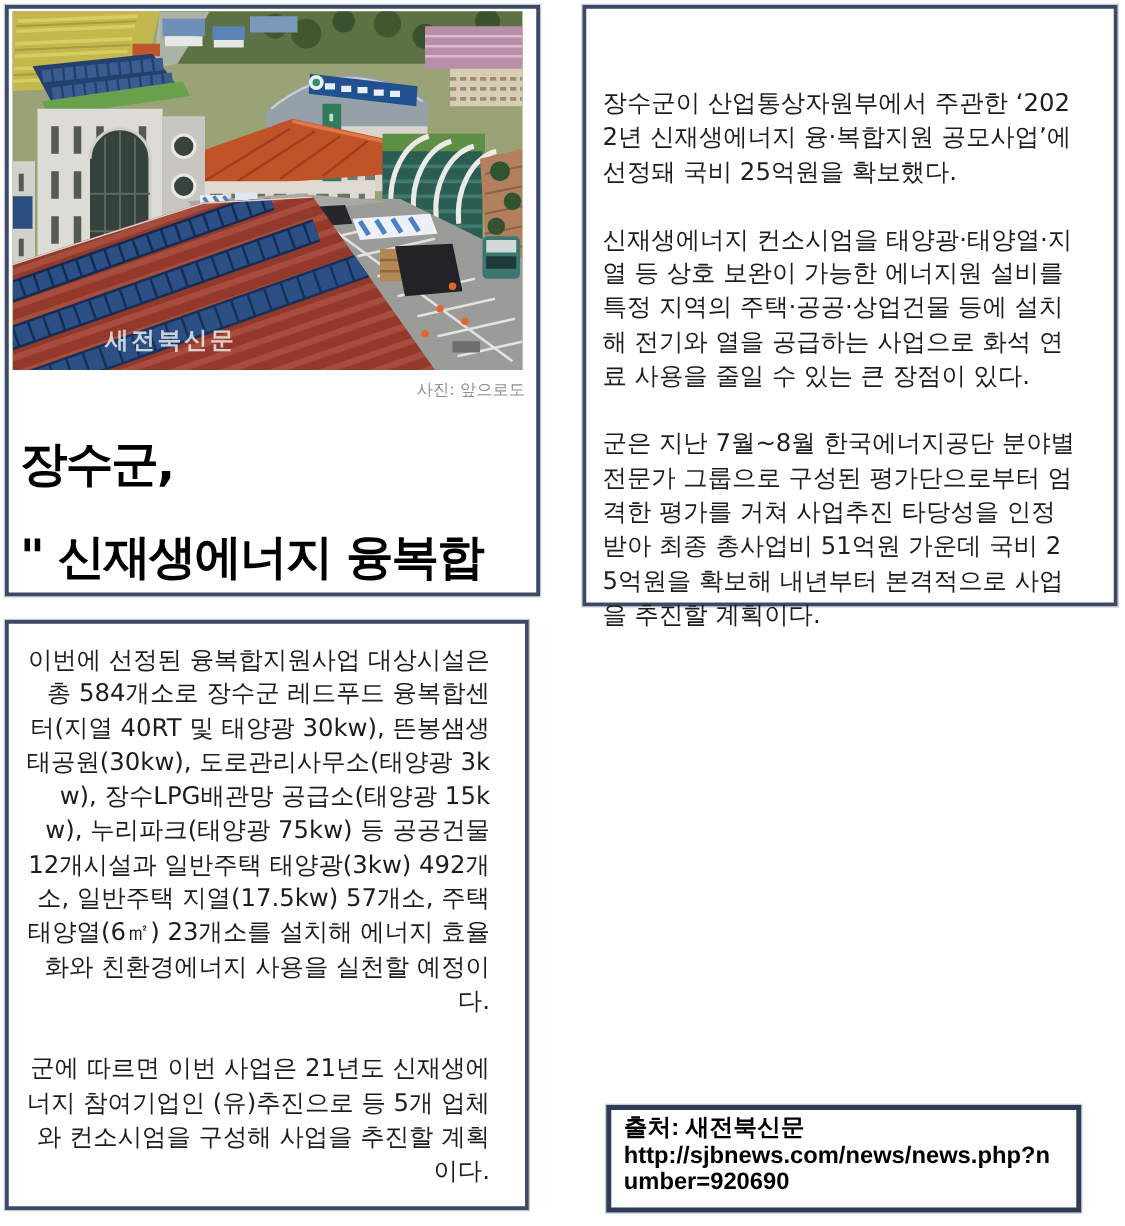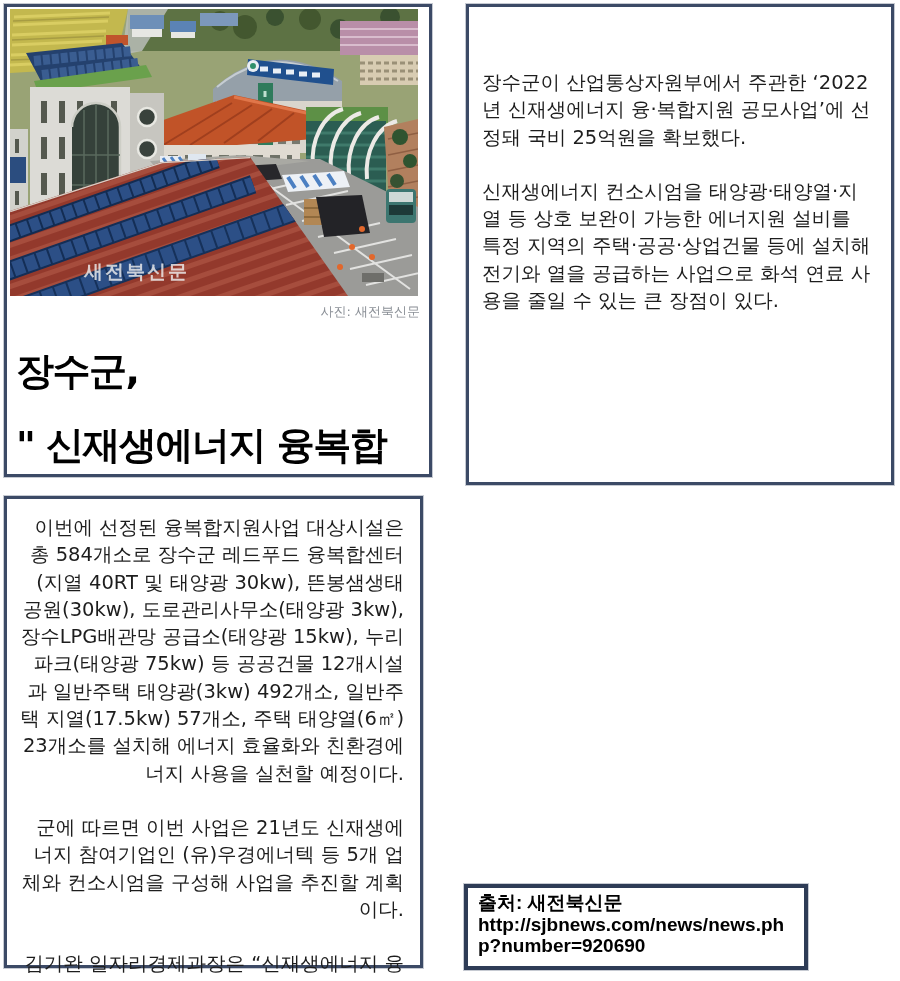--- a/index.html
+++ b/index.html
@@ -15,38 +15,38 @@
     position: absolute;
     box-sizing: border-box;
     background: #fff;
     border: 3px solid #3c4a66;
     box-shadow: 0 0 0 1px #c6cad2;
   }
 
   #photoBox   { left: 4px;   top: 4px;   width: 428px; height: 473px; }
   #rightBox   { left: 466px; top: 4px;   width: 428px; height: 481px; padding: 62px 14px 0 13px; }
   #leftBox    { left: 4px;   top: 496px; width: 419px; height: 472px; padding: 15px 12px 0 13px; text-align: right; }
-  #sourceBox  { left: 464px; top: 884px; width: 344px; height: 86px;  border-width: 4px; border-color: #2e3c56; padding: 4px 10px; }
+  #sourceBox  { left: 485px; top: 884px; width: 380px; height: 86px;  border-width: 4px; border-color: #2e3c56; padding: 4px 10px; }
 
   .photo-wrap { position: relative; margin: 2px 0 0 3px; width: 408px; height: 287px; overflow: hidden; background: #99a375; }
   .watermark {
     position: absolute; left: 74px; top: 250px;
     font-size: 19px; font-weight: bold; letter-spacing: 2px;
     color: rgba(238,238,238,0.82);
   }
   .caption { text-align: right; padding-right: 9px; margin-top: 7px; font-size: 13px; color: #8b9097; }
   .headline {
     margin: 14px 8px 0 9px;
     font-size: 38px; font-weight: 900; line-height: 1.2;
     color: #000; letter-spacing: -1.5px;
   }
   .headline span { display: block; white-space: pre; margin-top: 28px; }
 
   .article { font-size: 19.5px; line-height: 1.4; color: #1d1d1d; word-break: break-all; }
-  .article p { margin: 0 4px 27px 0; }
+  .article p { margin: 0 16px 27px 0; }
 
   #sourceBox .src {
     font-family: "Liberation Sans", "DejaVu Sans", sans-serif;
     font-weight: bold; font-size: 19px; line-height: 21.5px;
     color: #000; word-break: break-all;
   }
   #sourceBox .src div { margin: 0; }
 </style>
 </head>
 <body>
@@ -206,36 +206,37 @@
             <rect x="-50" y="200" width="306" height="19" fill="#142e56"></rect>
             <line x1="-50" y1="209.5" x2="256" y2="209.5" stroke="#2c4f86" stroke-width="15" stroke-dasharray="11 2"></line>
             <rect x="-36" y="238" width="336" height="21" fill="#16315a"></rect>
             <line x1="-36" y1="248.5" x2="300" y2="248.5" stroke="#2c4f86" stroke-width="17" stroke-dasharray="12 2"></line>
           </g>
           <path d="M0,202 L152,153 L240,148" stroke="#d9cfc6" stroke-width="2.5" fill="none"></path>
         </g>
       </svg>
       <span class="watermark">새전북신문</span>
     </div>
-    <div class="caption">사진: 새전북신문</div>
+    <div class="caption">사진: 앞으로도</div>
     <h1 class="headline">
       <span>장수군,</span>
       <span>" 신재생에너지 융복합</span>
       <span>사업 선정"</span>
     </h1>
   </section>
 
   <section class="box article" id="rightBox">
     <p>장수군이 산업통상자원부에서 주관한 ‘2022년 신재생에너지 융·복합지원 공모사업’에 선정돼 국비 25억원을 확보했다.</p>
     <p>신재생에너지 컨소시엄을 태양광·태양열·지열 등 상호 보완이 가능한 에너지원 설비를 특정 지역의 주택·공공·상업건물 등에 설치해 전기와 열을 공급하는 사업으로 화석 연료 사용을 줄일 수 있는 큰 장점이 있다.</p>
+    <p>군은 지난 7월~8월 한국에너지공단 분야별 전문가 그룹으로 구성된 평가단으로부터 엄격한 평가를 거쳐 사업추진 타당성을 인정받아 최종 총사업비 51억원 가운데 국비 25억원을 확보해 내년부터 본격적으로 사업을 추진할 계획이다.</p>
   </section>
 
   <section class="box article" id="leftBox">
     <p>이번에 선정된 융복합지원사업 대상시설은 총 584개소로 장수군 레드푸드 융복합센터(지열 40RT 및 태양광 30kw), 뜬봉샘생태공원(30kw), 도로관리사무소(태양광 3kw), 장수LPG배관망 공급소(태양광 15kw), 누리파크(태양광 75kw) 등 공공건물 12개시설과 일반주택 태양광(3kw) 492개소, 일반주택 지열(17.5kw) 57개소, 주택 태양열(6㎡) 23개소를 설치해 에너지 효율화와 친환경에너지 사용을 실천할 예정이다.</p>
-    <p>군에 따르면 이번 사업은 21년도 신재생에너지 참여기업인 (유)우경에너텍 등 5개 업체와 컨소시엄을 구성해 사업을 추진할 계획이다.</p>
+    <p>군에 따르면 이번 사업은 21년도 신재생에너지 참여기업인 (유)추진으로 등 5개 업체와 컨소시엄을 구성해 사업을 추진할 계획이다.</p>
     <p>김기완 일자리경제과장은 “신재생에너지 융복합지원 사업 추진으로 청정지역에 걸맞는 친환경 신재생에너지 육성과 보급을 위해 앞으로도 최선을 다하겠다”고 말했다.</p>
   </section>
 
   <section class="box" id="sourceBox">
     <div class="src">
       <div>출처: 새전북신문</div>
       <div>http://sjbnews.com/news/news.php?number=920690</div>
     </div>
   </section>
 

